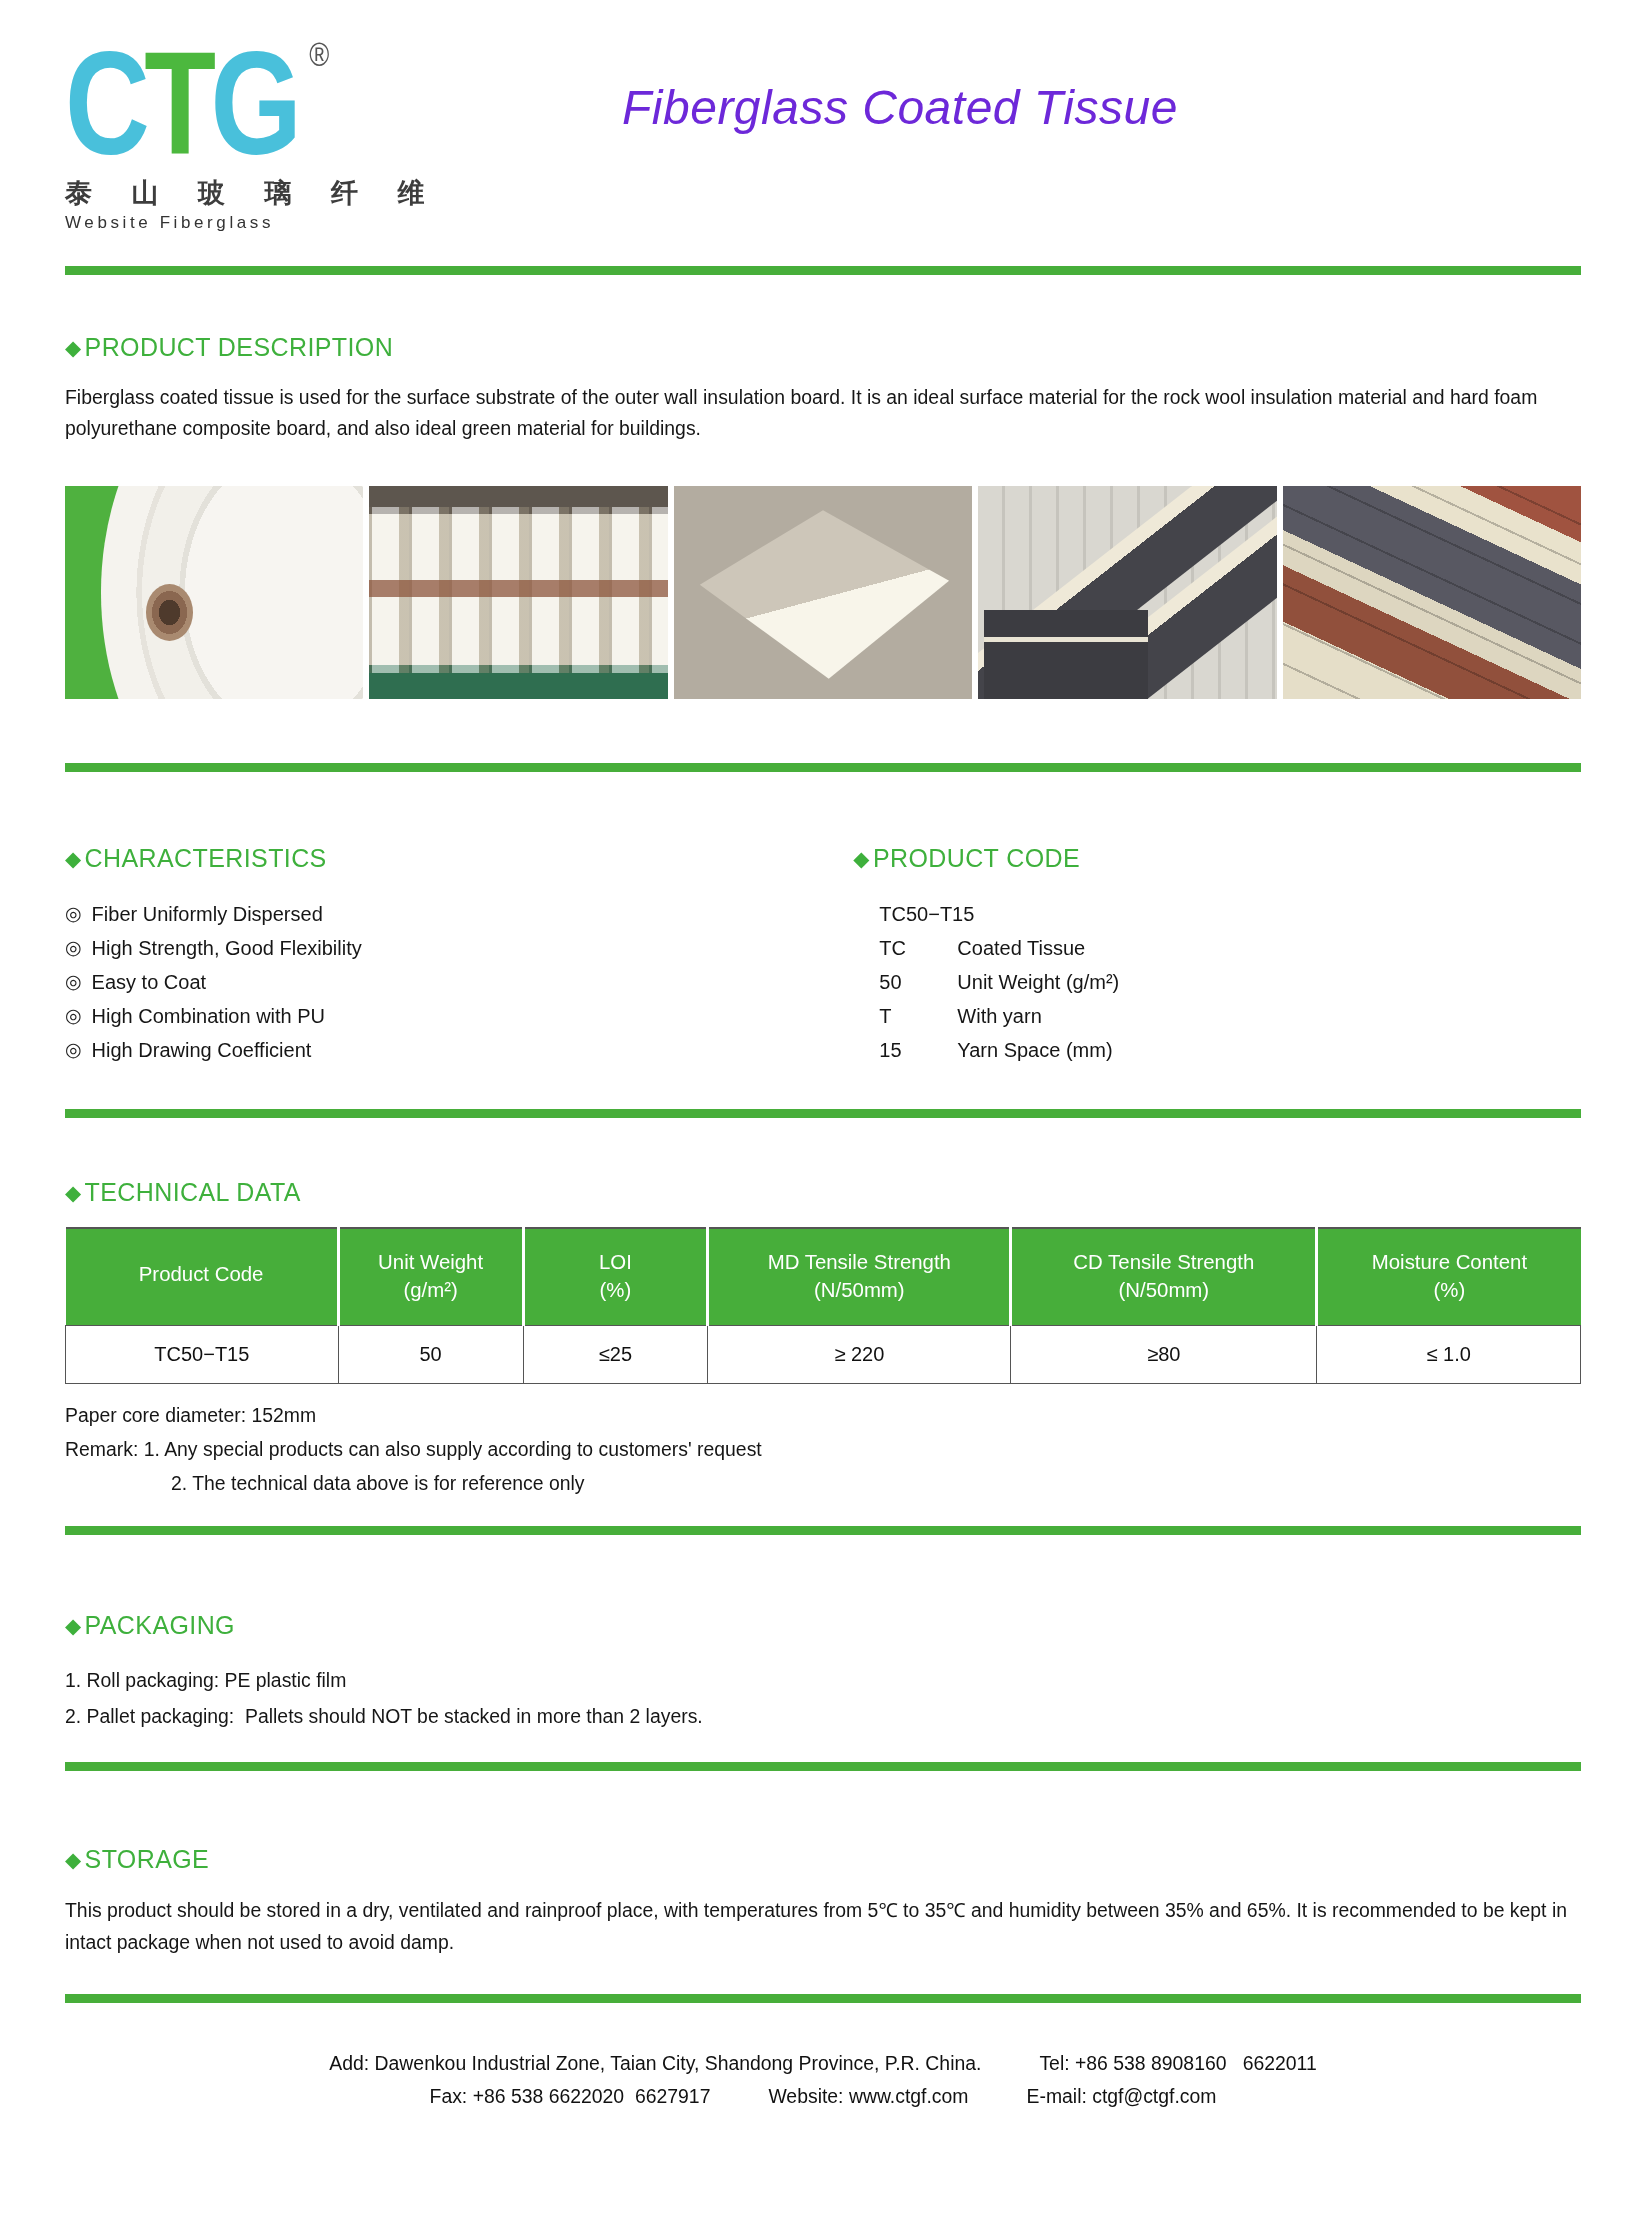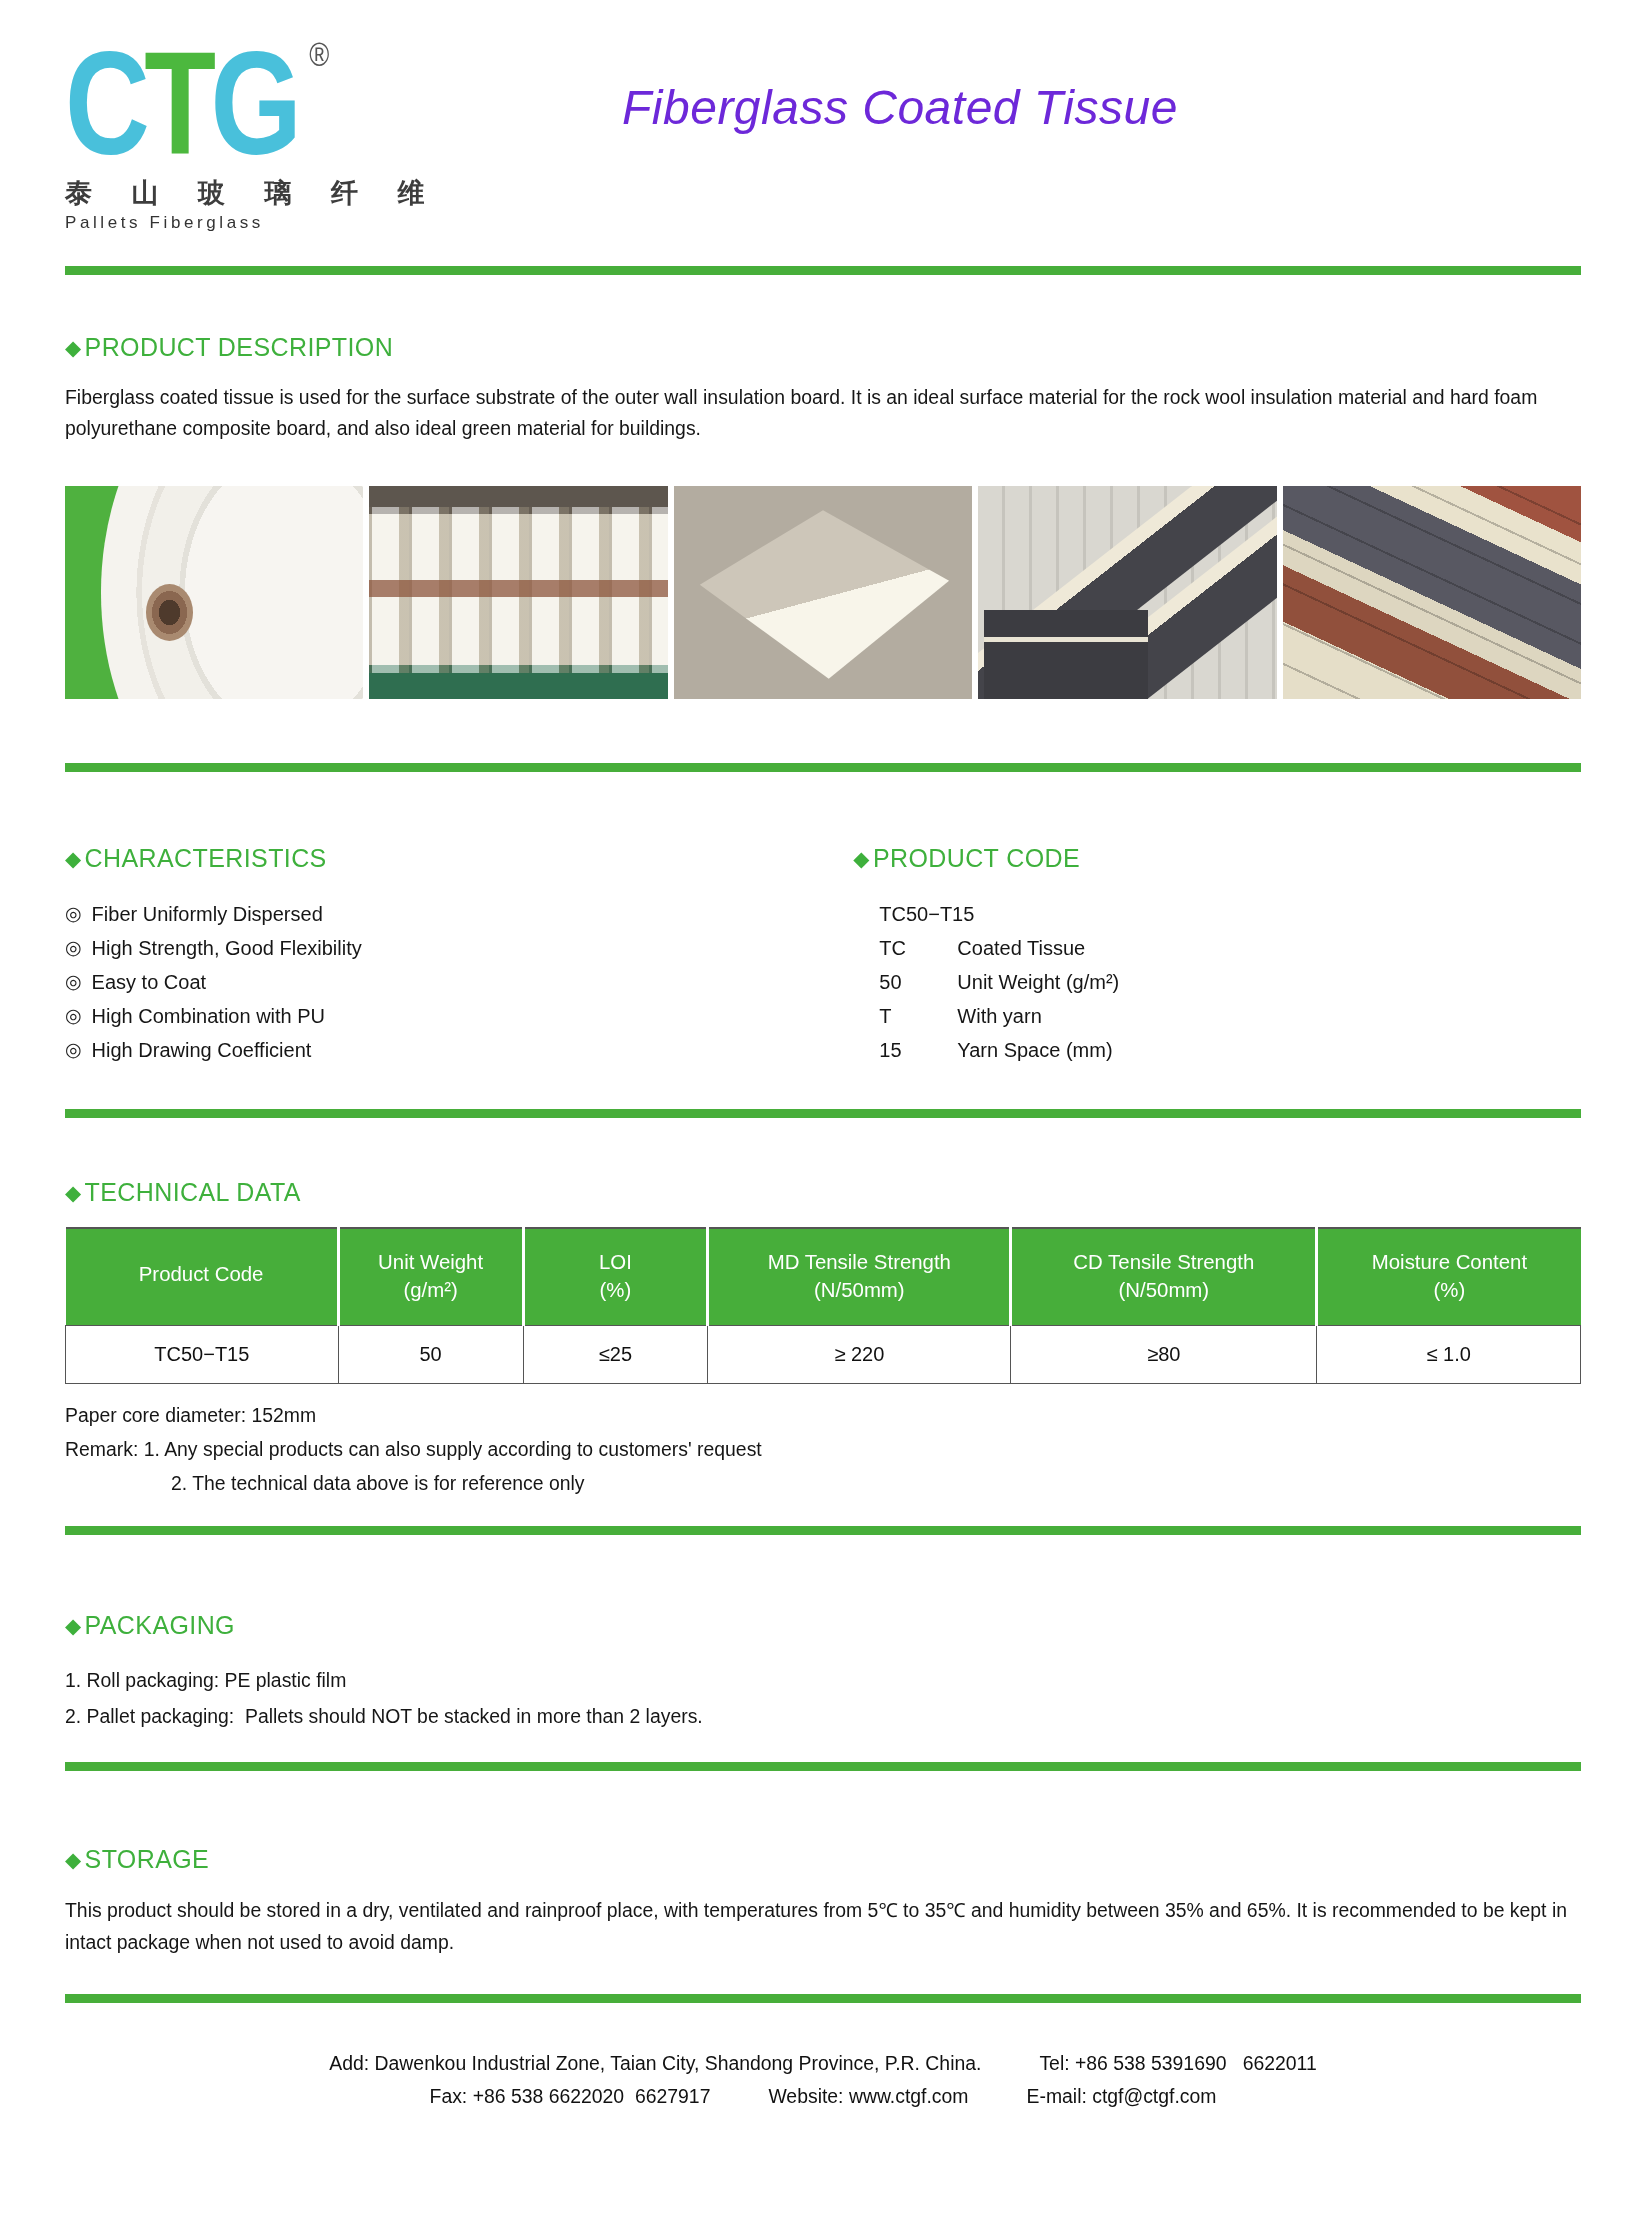--- a/index.html
+++ b/index.html
@@ -98,21 +98,21 @@
 </style>
 </head>
 <body>
 
 <div class="page">
 
   <div class="header">
     <div>
       <div class="logo-word"><span class="lc">C</span><span class="lt">T</span><span class="lg">G</span><span class="reg">®</span></div>
       <div class="logo-cn">泰 山 玻 璃 纤 维</div>
-      <div class="logo-en">Pallets Fiberglass</div>
+      <div class="logo-en">Website Fiberglass</div>
     </div>
     <h1 class="doc-title">Fiberglass Coated Tissue</h1>
   </div>
   <div class="divider"></div>
 
   <div class="sec-h mt58">
     <span class="diamond">◆</span>
     <span>PRODUCT DESCRIPTION</span>
   </div>
   <p class="body-text" style="margin-bottom:0">Fiberglass coated tissue is used for the surface substrate of the outer wall insulation board. It is an ideal surface material for the rock wool insulation material and hard foam polyurethane composite board, and also ideal green material for buildings.</p>
@@ -268,21 +268,21 @@
     <span class="diamond">◆</span>
     <span>STORAGE</span>
   </div>
   <p class="body-text" style="line-height:32px; margin-bottom:0">This product should be stored in a dry, ventilated and rainproof place, with temperatures from 5℃ to 35℃ and humidity between 35% and 65%. It is recommended to be kept in intact package when not used to avoid damp.</p>
 
   <div class="divider mt36"></div>
 
   <div class="footer">
     <div class="f-line">
       <span><span>Add:</span>&nbsp;<span>Dawenkou Industrial Zone, Taian City, Shandong Province, P.R. China.</span></span>
-      <span class="pre">Tel: +86 538 5391690   6622011</span>
+      <span class="pre">Tel: +86 538 8908160   6622011</span>
     </div>
     <div class="f-line">
       <span class="pre">Fax: +86 538 6622020  6627917</span>
       <span>Website: www.ctgf.com</span>
       <span>E-mail: ctgf@ctgf.com</span>
     </div>
   </div>
 
 </div>
 

